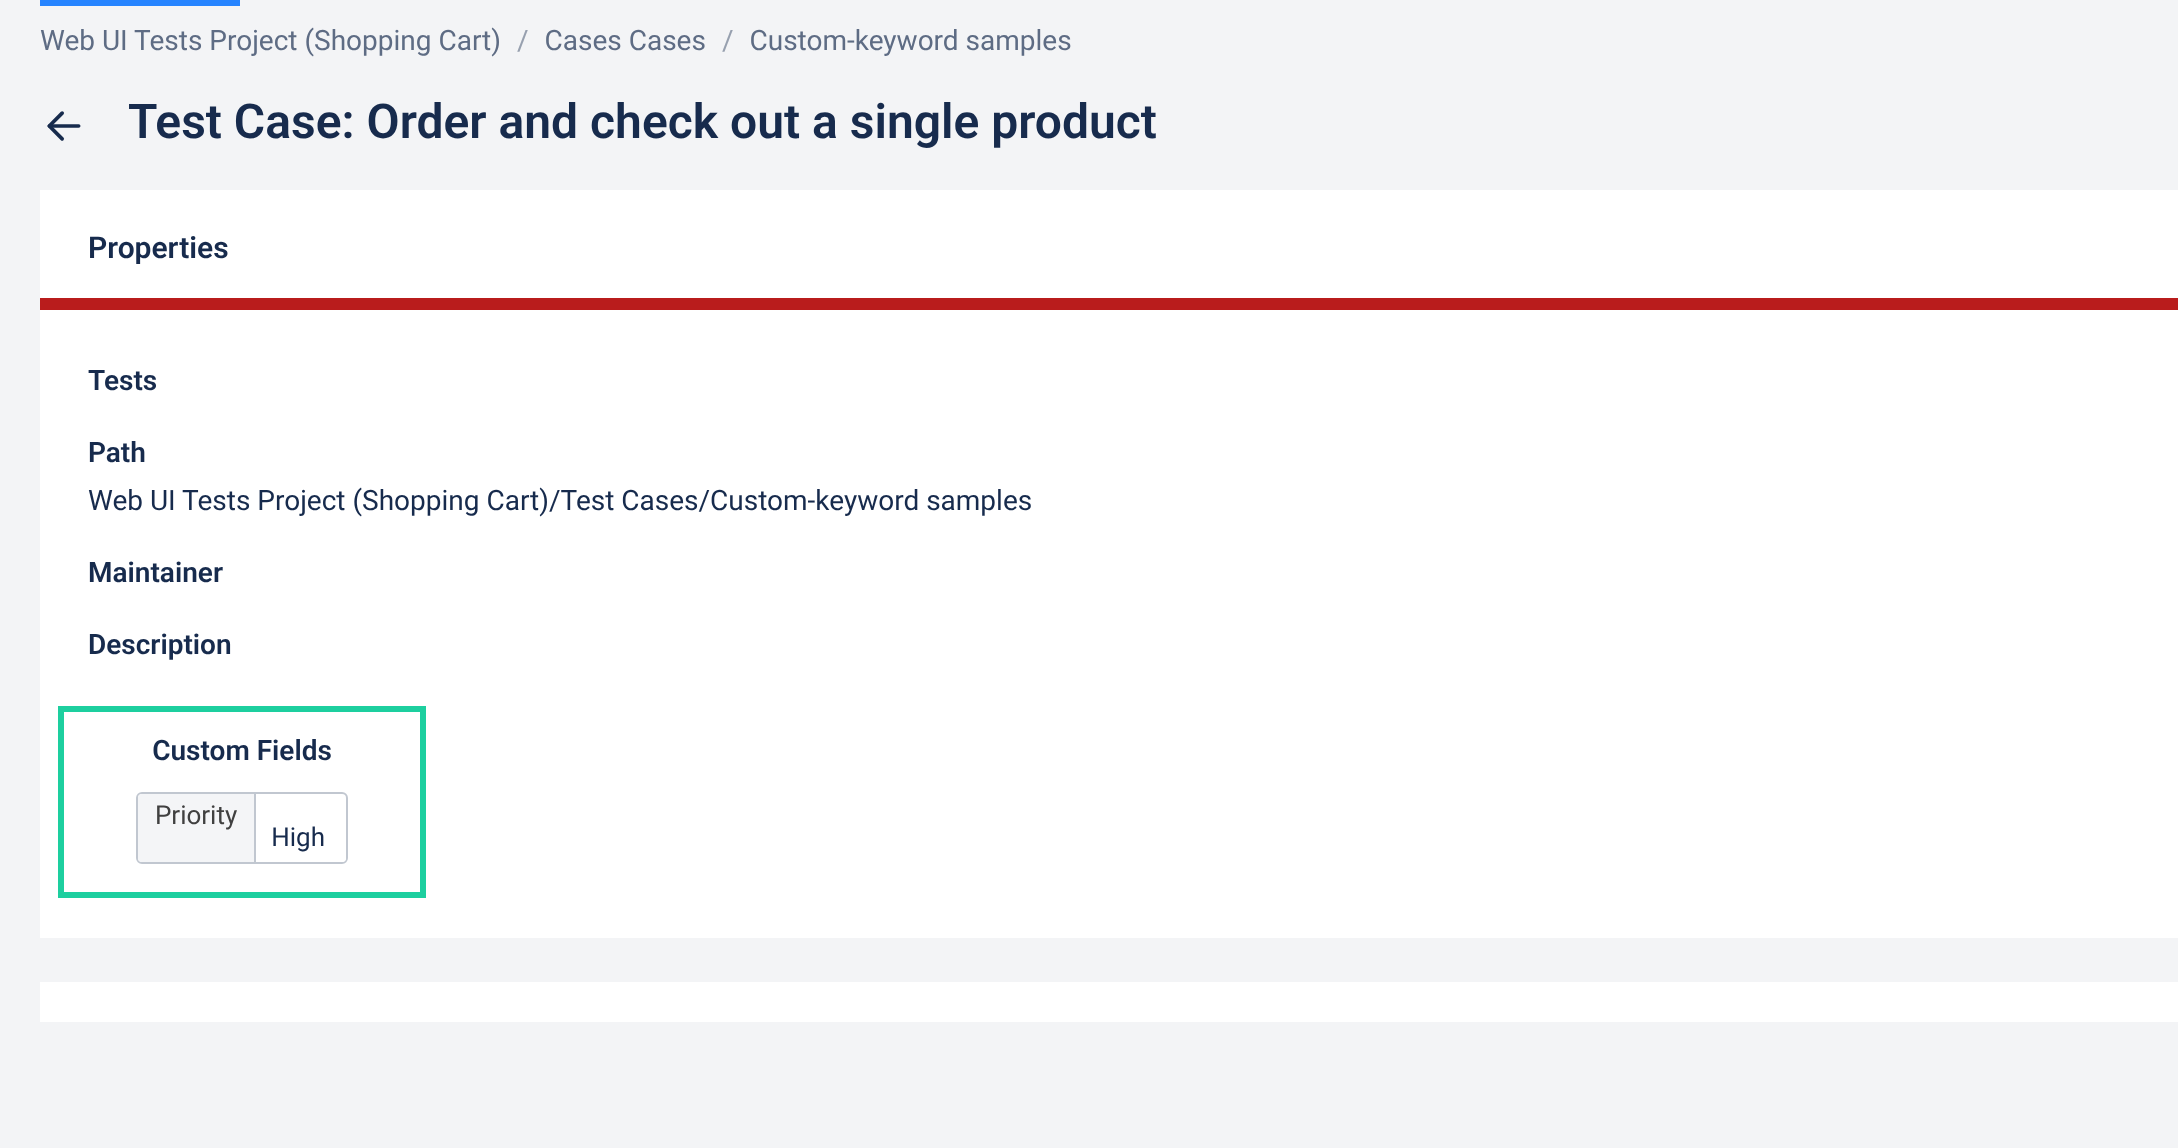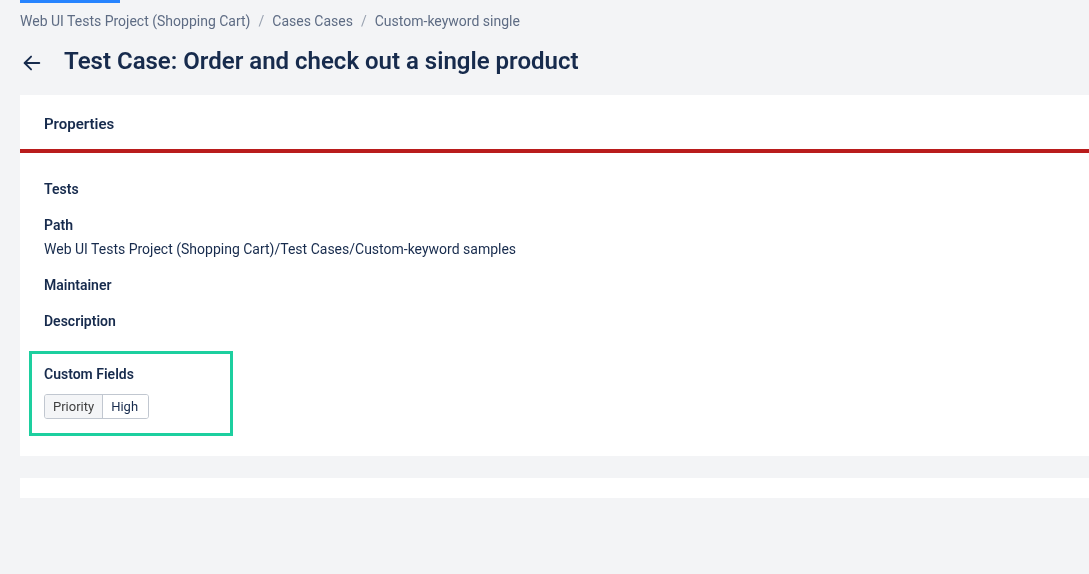--- a/index.html
+++ b/index.html
@@ -61,21 +61,21 @@
       font-weight: 600;
       color: #172b4d;
     }
     .content-card {
       background: #ffffff;
       margin: 0 0 0 20px;
       padding: 0;
     }
     .card-header {
       padding: 20px 24px 16px 24px;
-      border-bottom: 4px solid #b91c1c;
+      border-bottom: 6px solid #b91c1c;
     }
     .card-header-title {
       font-size: 15px;
       font-weight: 600;
       color: #172b4d;
     }
     .card-body {
       padding: 8px 24px 20px 24px;
     }
     .field-group {
@@ -90,21 +90,22 @@
     .field-value {
       font-size: 14px;
       color: #172b4d;
       font-weight: 400;
     }
     .highlight-box {
       border: 3px solid #1dcf9f;
       padding: 12px 12px 14px 12px;
       margin-left: -15px;
       margin-top: 22px;
-      width: 204px;
+      width: 184px;
+      text-align: center;
     }
     .highlight-box .field-label {
       margin-bottom: 12px;
     }
     .custom-field-chip {
       display: inline-flex;
       border: 1px solid #c1c7d0;
       border-radius: 3px;
       font-size: 13px;
       overflow: hidden;
@@ -112,20 +113,21 @@
     .chip-label {
       background: #f4f5f7;
       padding: 4px 8px;
       border-right: 1px solid #c1c7d0;
       color: #404040;
     }
     .chip-value {
       background: #ffffff;
       padding: 4px 10px 4px 8px;
       color: #172b4d;
+      margin-top: 11px;
     }
     .spacer {
       height: 22px;
       background: #f3f4f6;
     }
     .next-card {
       background: #ffffff;
       margin-left: 20px;
       height: 20px;
     }
@@ -134,21 +136,21 @@
 <body>
 
 <div class="top-accent"></div>
 
 <div class="header-area">
   <div class="breadcrumb">
     <span class="crumb">Web UI Tests Project (Shopping Cart)</span>
     <span class="sep">/</span>
     <span class="crumb">Cases Cases</span>
     <span class="sep">/</span>
-    <span class="crumb">Custom-keyword single</span>
+    <span class="crumb">Custom-keyword samples</span>
   </div>
 
   <div class="title-row">
     <div class="back-arrow">
       <svg viewBox="0 0 24 24" fill="none" stroke="currentColor" stroke-width="2" stroke-linecap="round" stroke-linejoin="round">
         <line x1="20" y1="12" x2="4" y2="12"></line>
         <polyline points="11 19 4 12 11 5"></polyline>
       </svg>
     </div>
     <h1 class="page-title">Test Case: Order and check out a single product</h1>

